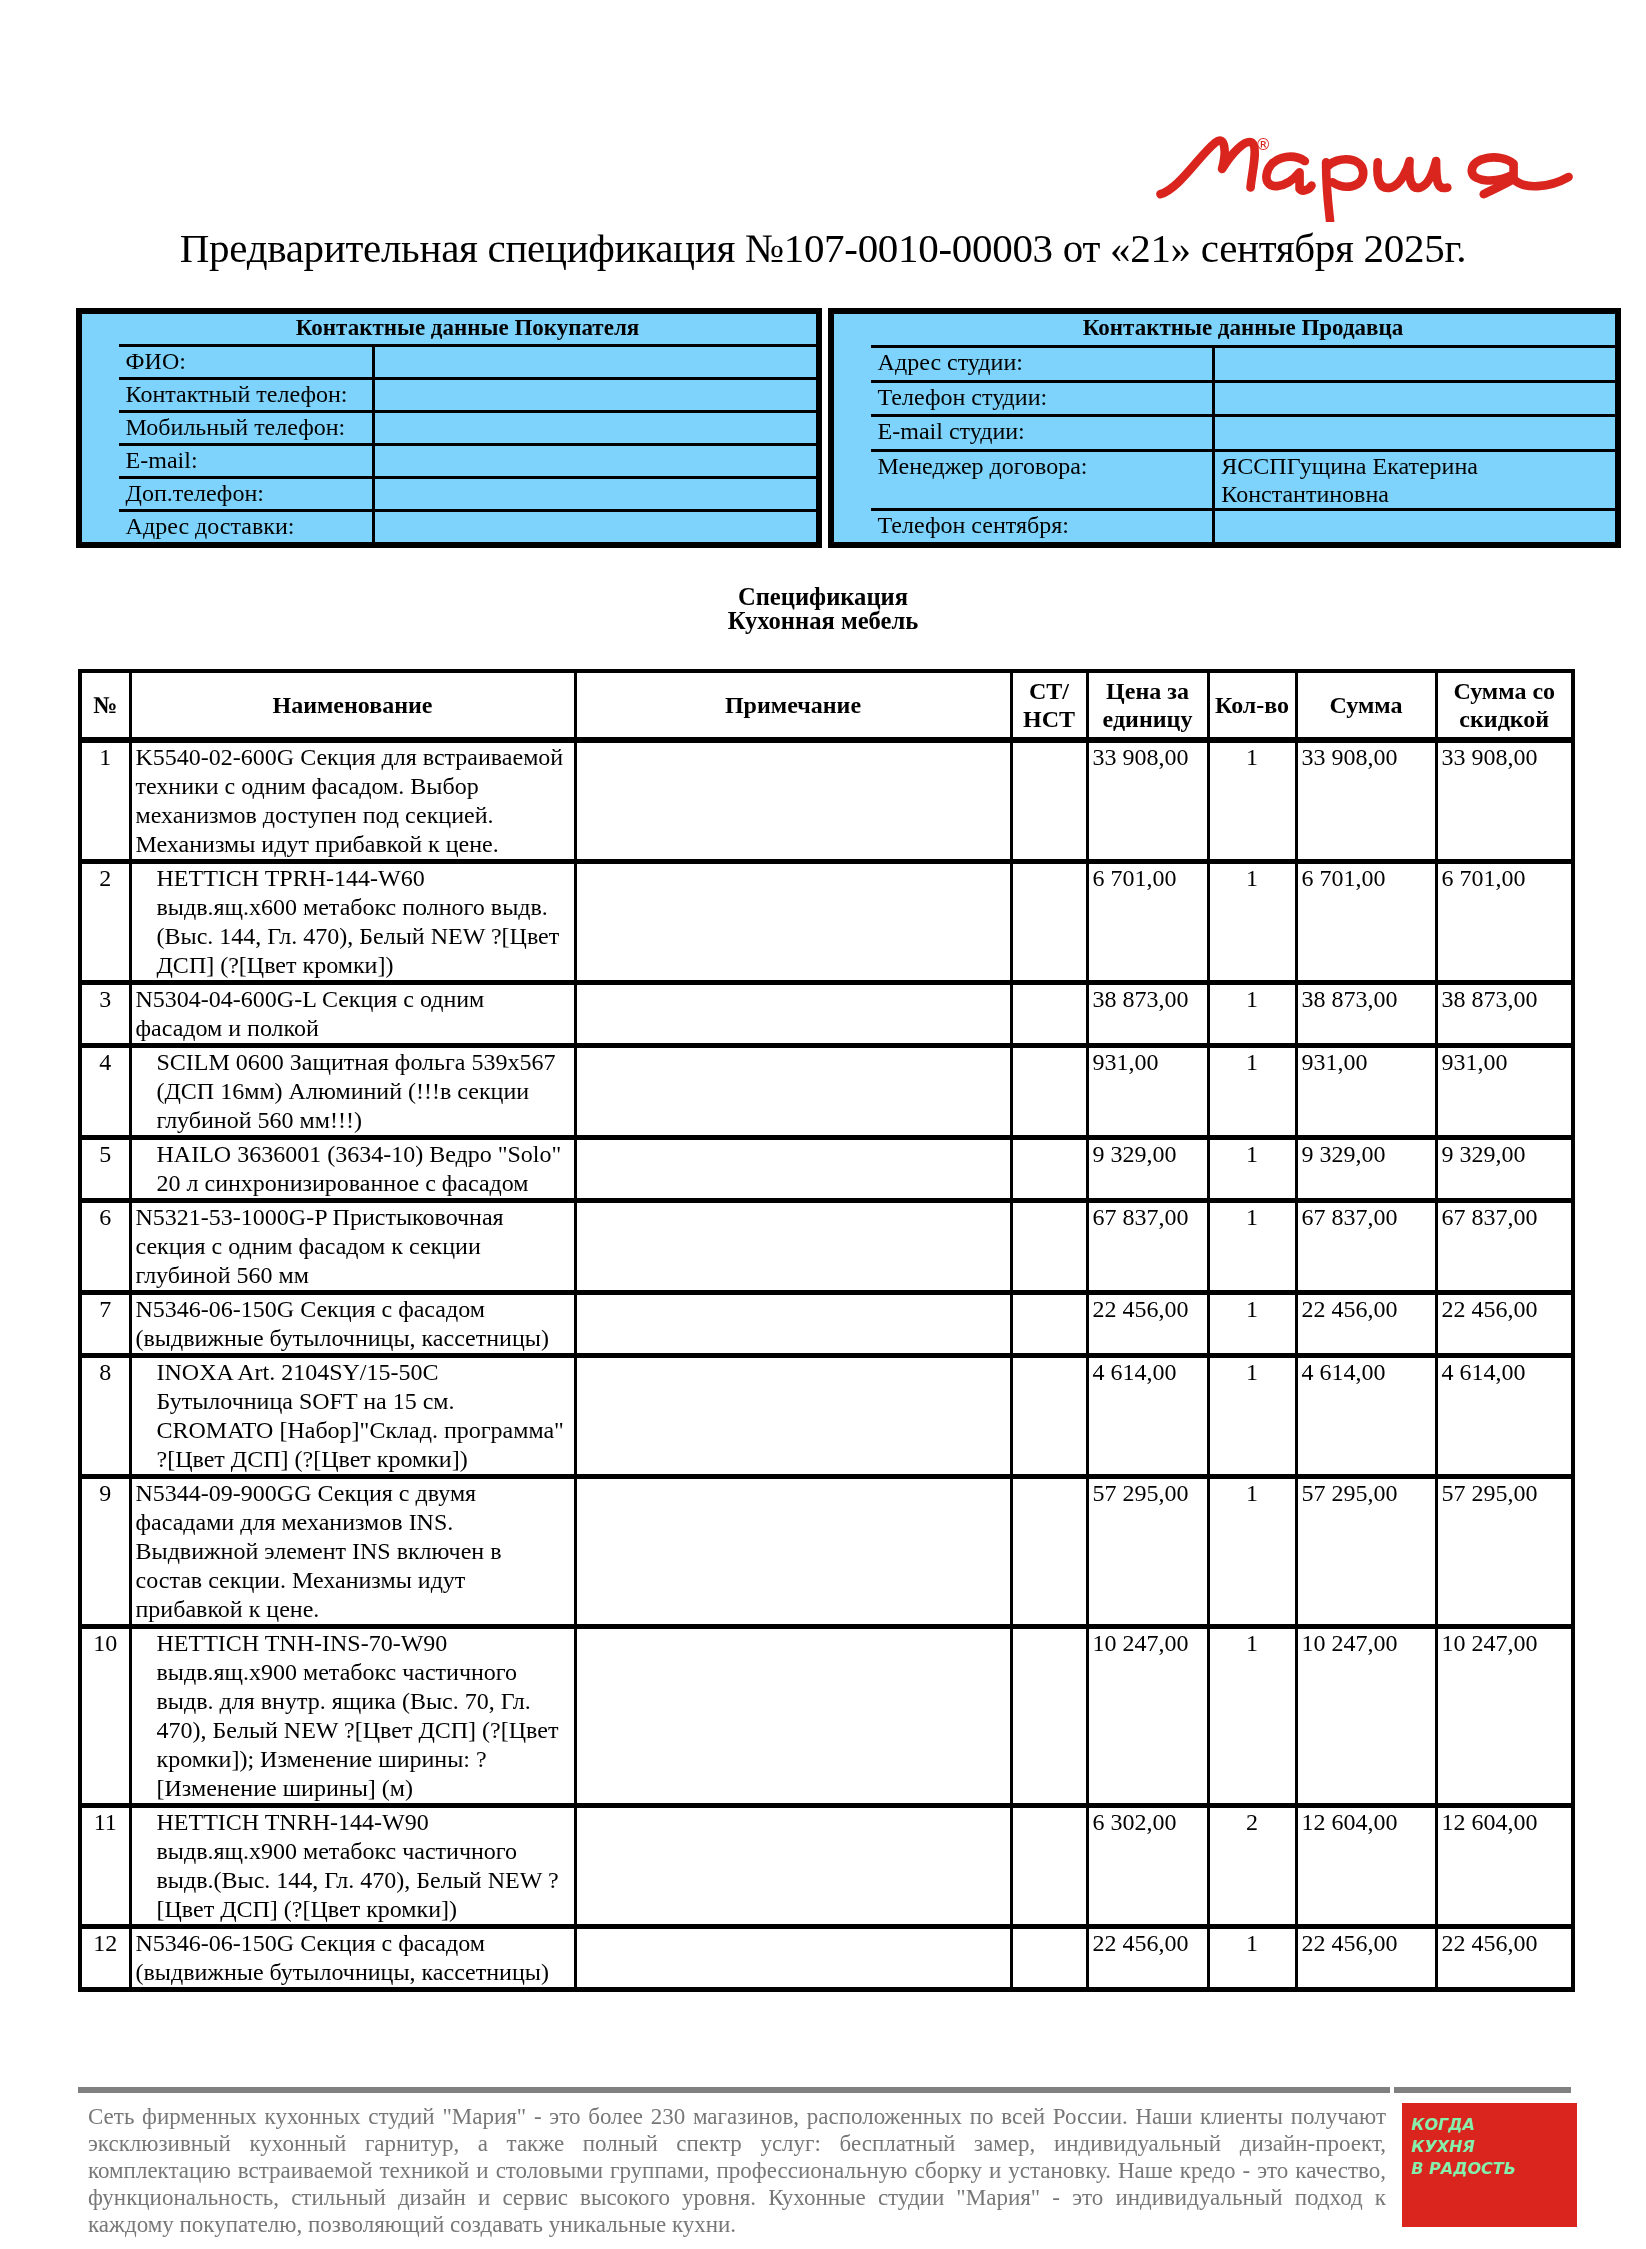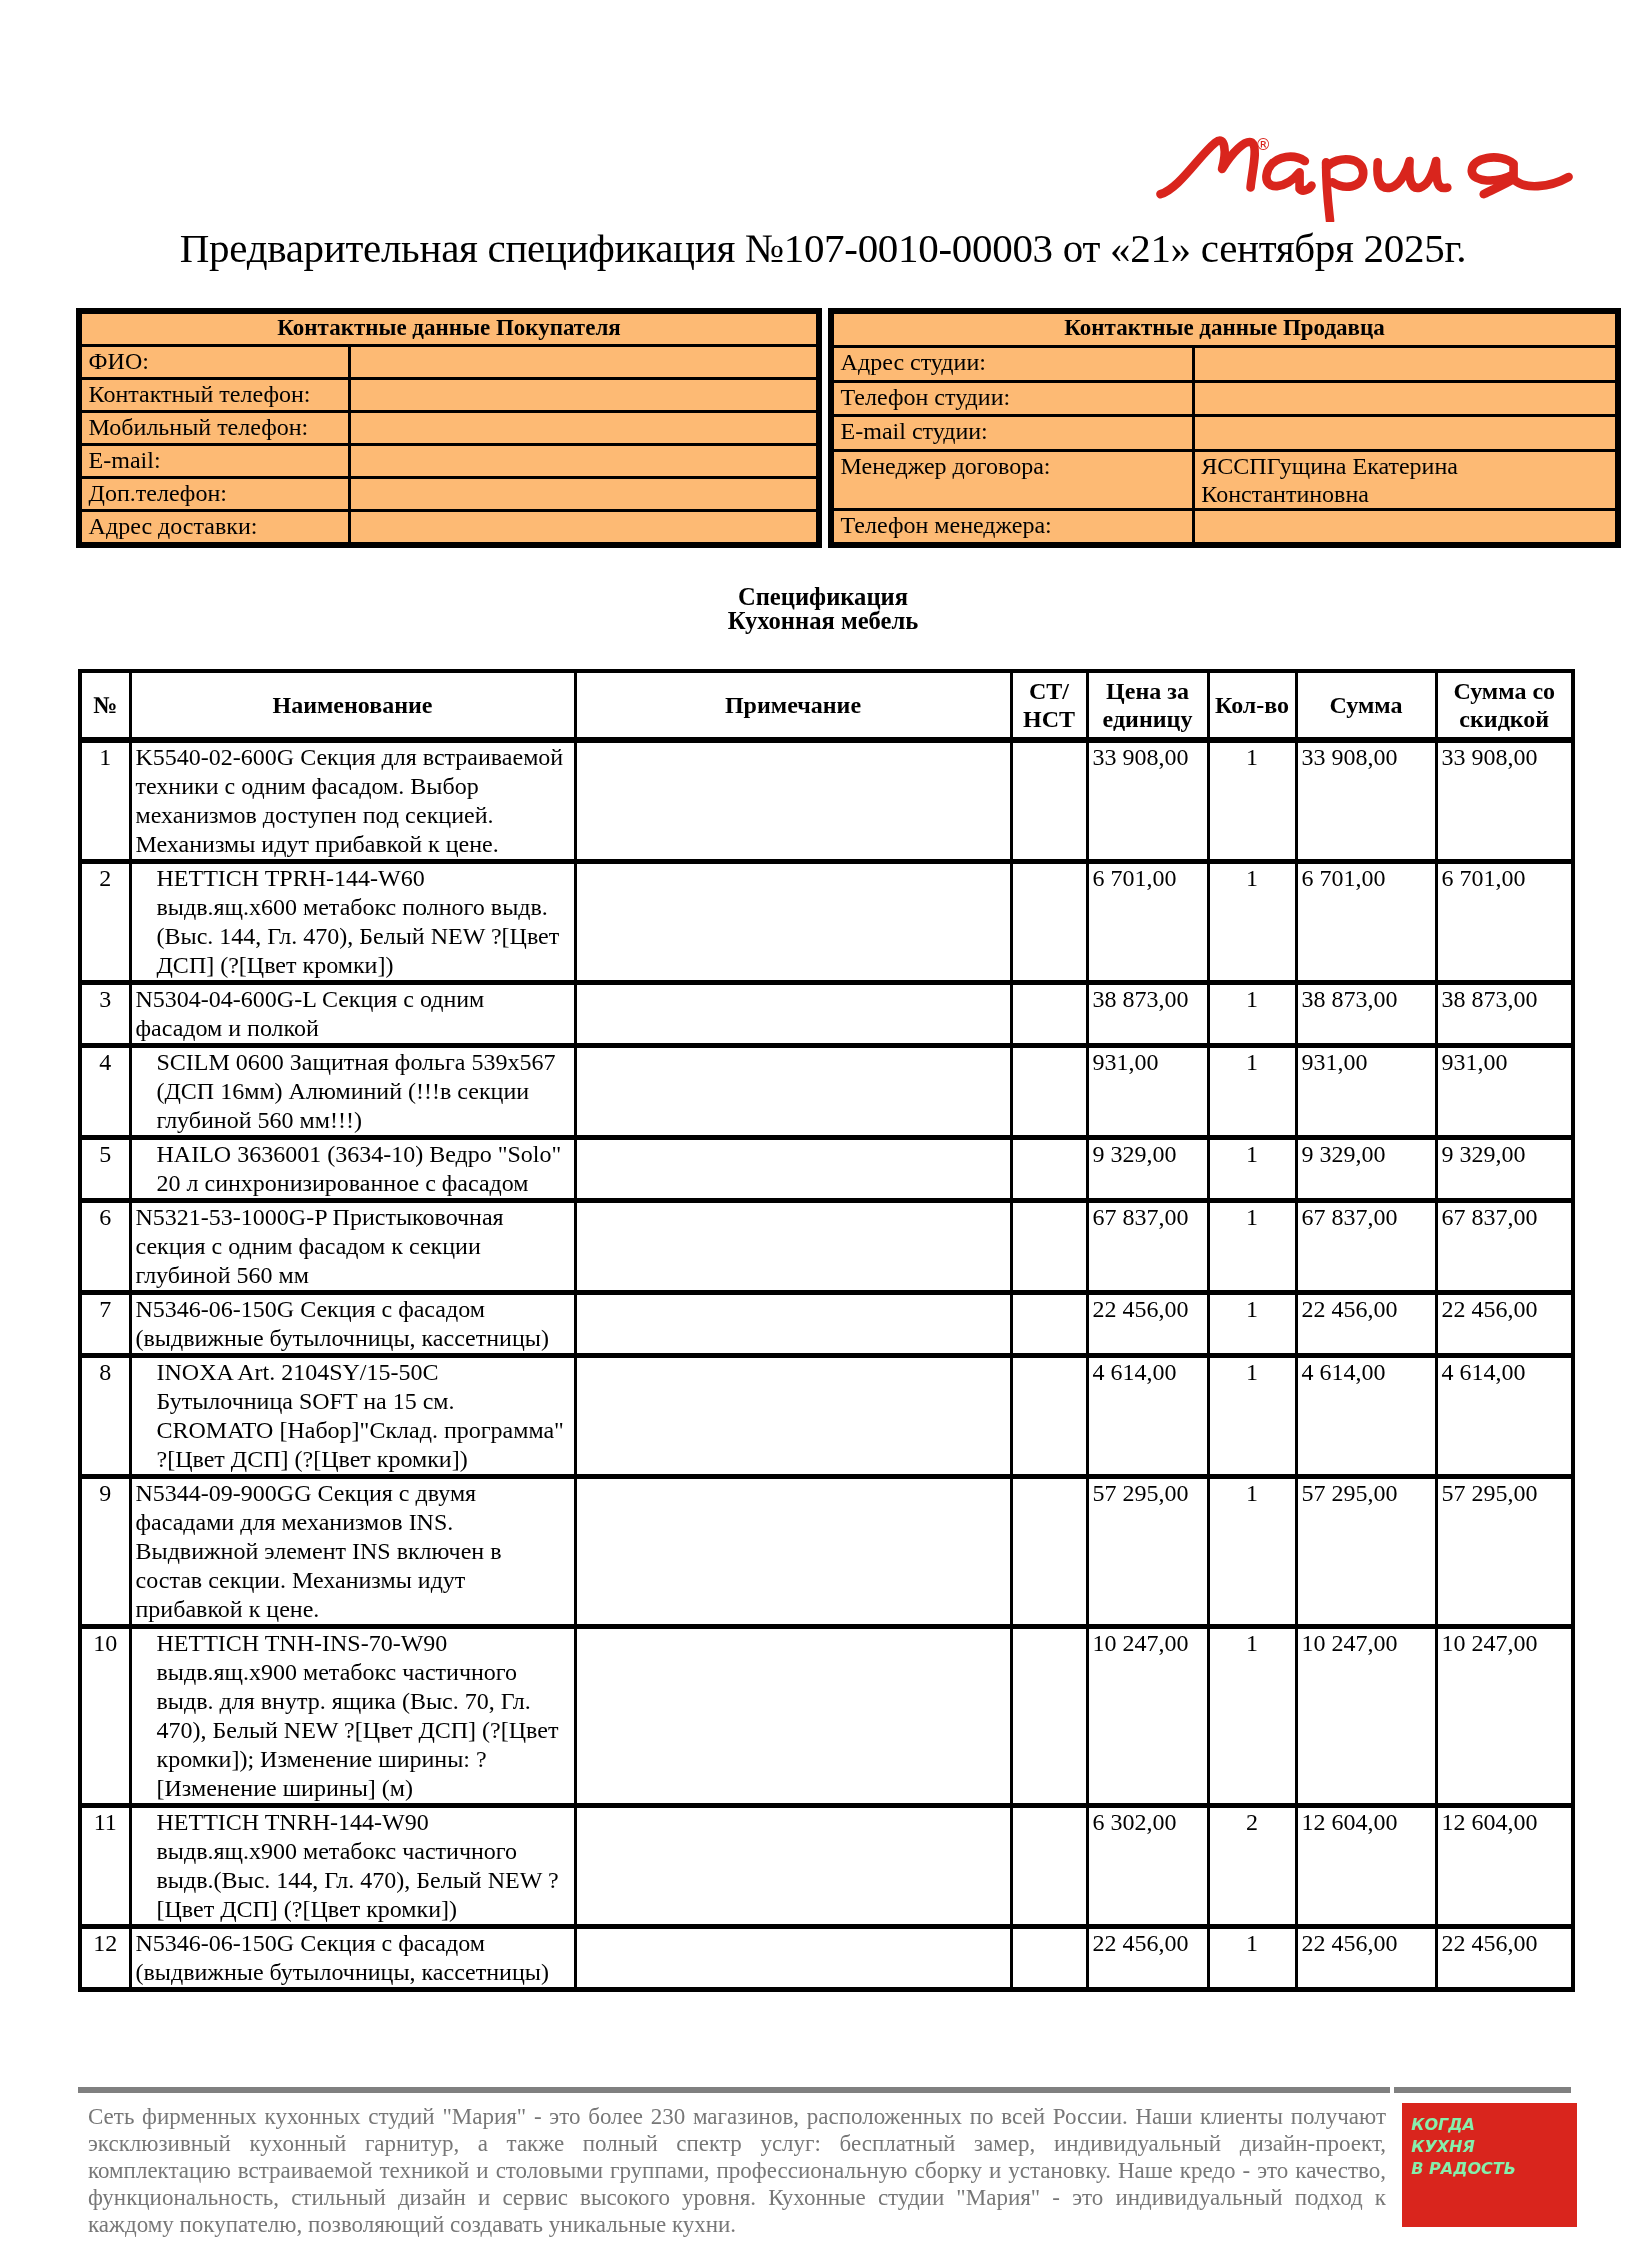--- a/index.html
+++ b/index.html
@@ -31,21 +31,22 @@
       font-size: 41px;
       letter-spacing: -0.3px;
     }
 
     
     .contact-box {
       position: absolute;
       top: 308px;
       border: 6px solid #000;
       box-sizing: border-box;
-      background: #fdba74;
+      background: #7dd3fc;
+      padding-left: 37px;
     }
     .contact-box.buyer { left: 76px; width: 746px; height: 240px; }
     .contact-box.seller { left: 828px; width: 793px; height: 240px; }
     .contact-box table {
       width: 100%;
       height: 100%;
       border-collapse: collapse;
       table-layout: fixed;
     }
     .contact-box td, .contact-box th {
@@ -221,21 +222,21 @@
     </tr>
     <tr>
       <td>E-mail студии:</td>
       <td></td>
     </tr>
     <tr style="height:58px">
       <td>Менеджер договора:</td>
       <td>ЯССПГущина Екатерина Константиновна</td>
     </tr>
     <tr>
-      <td>Телефон менеджера:</td>
+      <td>Телефон сентября:</td>
       <td></td>
     </tr>
   </tbody>
     </table>
 </div>
 
 <div class="section-title t1">Спецификация</div>
 <div class="section-title t2">Кухонная мебель</div>
 
 <table class="spec">

